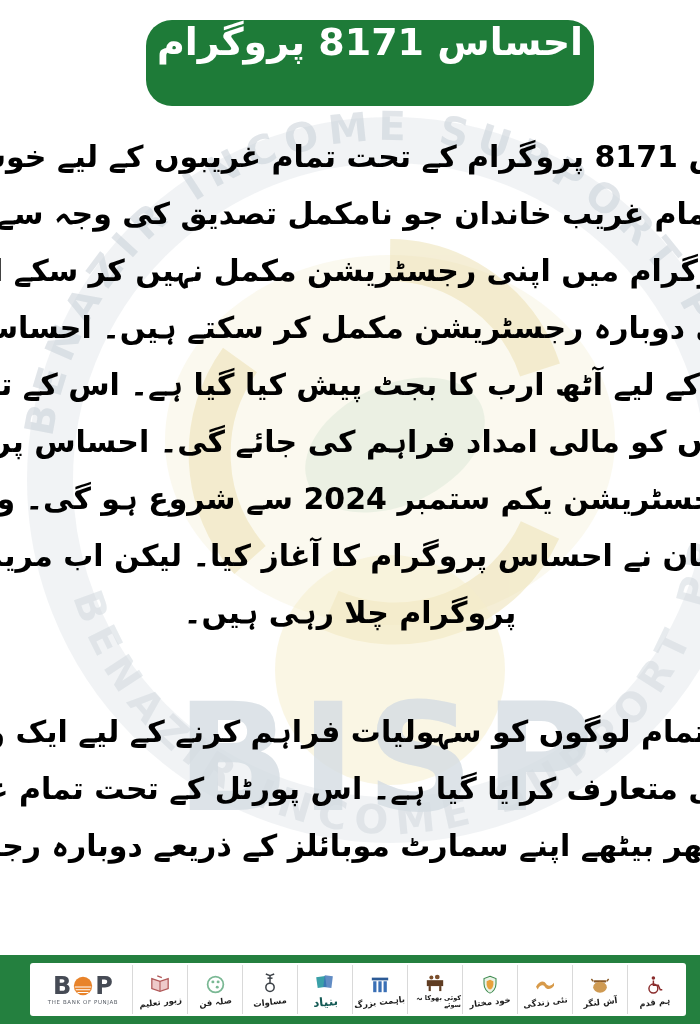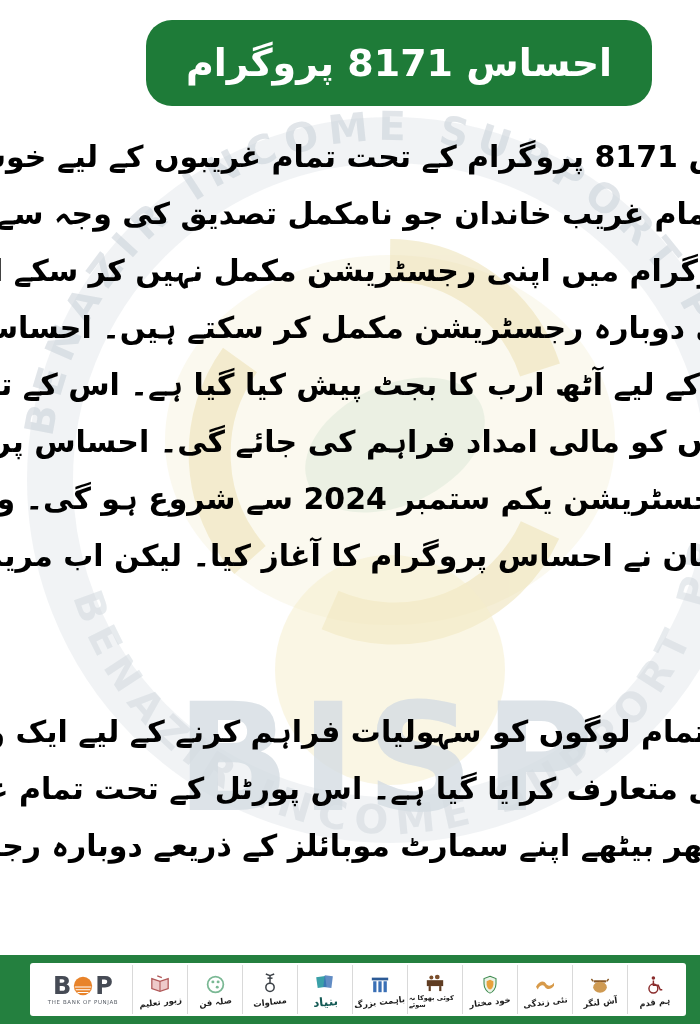--- a/index.html
+++ b/index.html
@@ -1,41 +1,41 @@
 <!DOCTYPE html>
 <html lang="ur"><head>
 <meta charset="utf-8">
 <style>
   html,body{margin:0;padding:0;background:#fff;}
   .page{position:relative;width:700px;height:1024px;background:#ffffff;overflow:hidden;
         font-family:"DejaVu Sans",sans-serif;}
   
   .watermark{position:absolute;left:0;top:110px;width:700px;height:840px;pointer-events:none;}
   
-  .banner{position:absolute;left:146px;top:20px;width:506px;height:86px;background:#1e7b38;
-          border-radius:26px;display:flex;align-items:center;justify-content:center;z-index:3;}
+  .banner{position:absolute;left:146px;top:20px;width:448px;height:86px;background:#1e7b38;
+          border-radius:26px;display:flex;justify-content:center;z-index:3;}
   .banner .title{color:#ffffff;font-size:38px;font-weight:700;direction:rtl;white-space:nowrap;}
   
   .para{position:absolute;left:0;width:700px;z-index:2;}
   .p1{top:128px;}
   .p2{top:703px;}
   .line{height:57px;display:flex;align-items:center;justify-content:center;
         font-size:30px;font-weight:700;color:#000;direction:rtl;white-space:nowrap;}
   
   .footer{position:absolute;left:0;bottom:0;width:700px;height:69px;background:#24803f;z-index:4;}
   .strip{position:absolute;left:30px;right:14px;top:8px;bottom:8px;background:#ffffff;
          border-radius:3px;display:flex;align-items:stretch;padding:2px 4px;}
   .fitem{flex:1 1 0;min-width:0;display:flex;flex-direction:column;align-items:center;
          justify-content:center;border-left:1px solid #d9d9d9;padding:1px 1px;}
   .fitem:first-child{border-left:none;}
   .fitem.bop{flex:0 0 96px;}
   .ficon{height:24px;display:flex;align-items:center;justify-content:center;}
   .flabel{font-size:8.5px;font-weight:700;color:#1c1c1c;direction:rtl;white-space:nowrap;
           transform:rotate(-7deg);margin-top:1px;}
-  .flabel.wrap{white-space:normal;font-size:6.5px;line-height:1.15;text-align:left;transform:none;}
+  .flabel.wrap{white-space:normal;font-size:6.5px;line-height:1.15;text-align:right;transform:none;}
   .flabel.big{font-size:12px;transform:rotate(-5deg);color:#145a55;}
   .boprow{display:flex;align-items:center;gap:1px;}
   .bopletter{font-size:24px;font-weight:700;color:#464b55;line-height:1;}
   .bopcaption{font-size:5.5px;letter-spacing:.6px;color:#5a6068;margin-top:1px;white-space:nowrap;}
 </style>
 </head>
 <body>
 
 <div class="page">
 
@@ -68,20 +68,21 @@
 
   <div class="para p1">
     <div class="line">احساس 8171 پروگرام کے تحت تمام غریبوں کے لیے خوشخبری</div>
     <div class="line">ہے۔ وہ تمام غریب خاندان جو نامکمل تصدیق کی وجہ سے احساس</div>
     <div class="line">8171 پروگرام میں اپنی رجسٹریشن مکمل نہیں کر سکے اب آسانی</div>
     <div class="line">سے اپنی دوبارہ رجسٹریشن مکمل کر سکتے ہیں۔ احساس 8171</div>
     <div class="line">پروگرام کے لیے آٹھ ارب کا بجٹ پیش کیا گیا ہے۔ اس کے تحت تمام</div>
     <div class="line">غریب لوگوں کو مالی امداد فراہم کی جائے گی۔ احساس پروگرام میں</div>
     <div class="line">دوبارہ رجسٹریشن یکم ستمبر 2024 سے شروع ہو گی۔ وزیراعظم</div>
     <div class="line">عمران خان نے احساس پروگرام کا آغاز کیا۔ لیکن اب مریم نواز یہ</div>
+    <div class="line">پروگرام چلا رہی ہیں۔</div>
   </div>
 
   <div class="para p2">
     <div class="line">اب تمام لوگوں کو سہولیات فراہم کرنے کے لیے ایک ویب</div>
     <div class="line">پورٹل متعارف کرایا گیا ہے۔ اس پورٹل کے تحت تمام غریب</div>
     <div class="line">خاندان گھر بیٹھے اپنے سمارٹ موبائلز کے ذریعے دوبارہ رجسٹریشن</div>
   </div>
 
   <div class="footer">
     <div class="strip">

